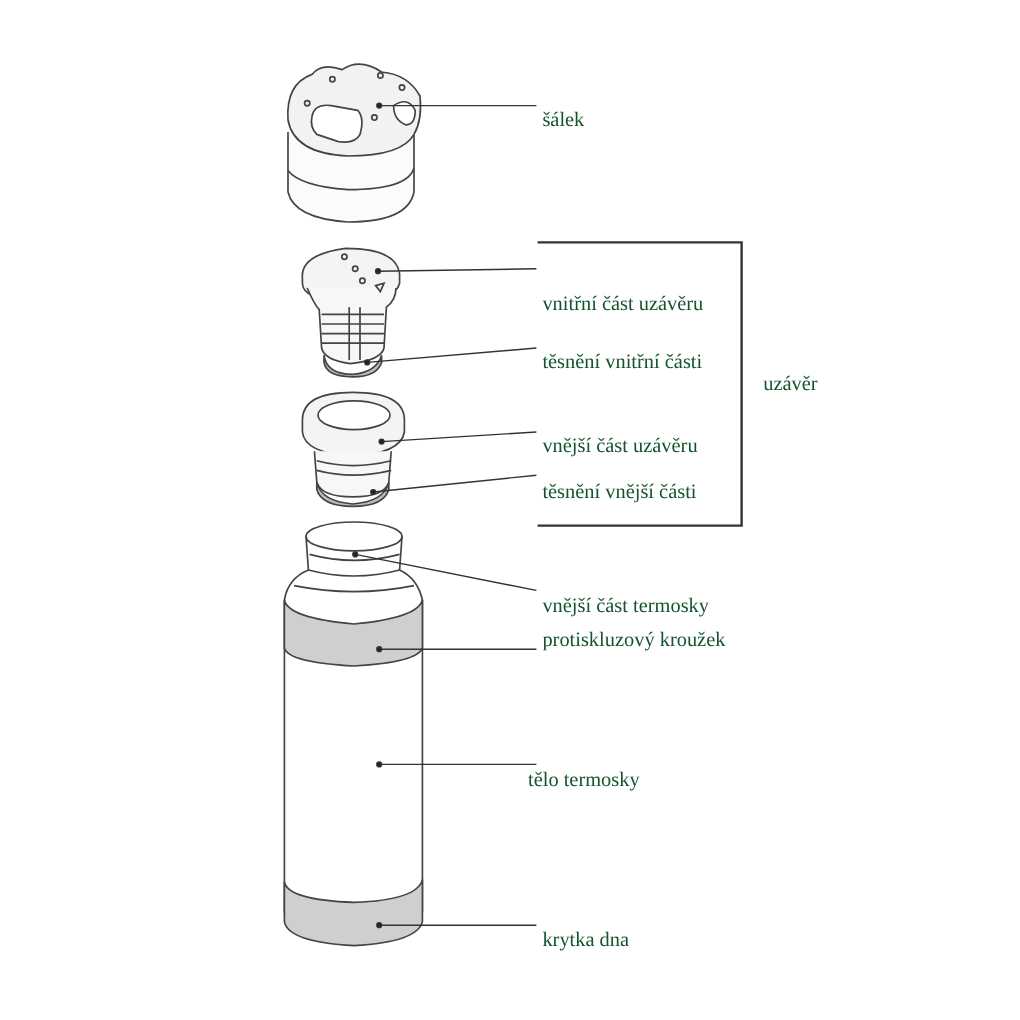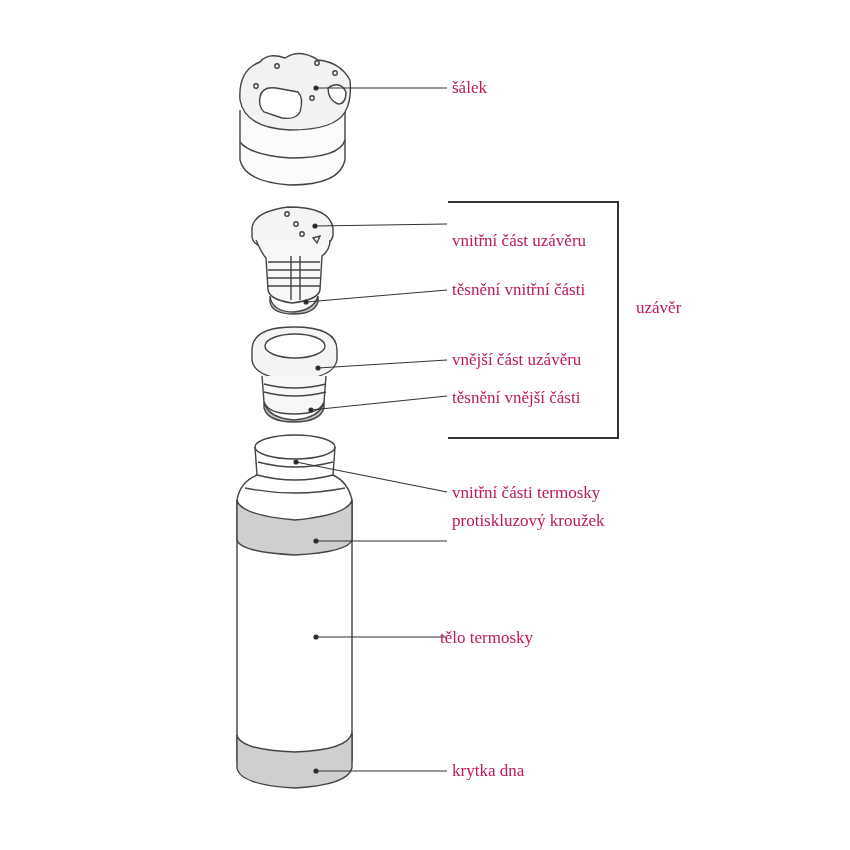--- a/index.html
+++ b/index.html
@@ -1,18 +1,18 @@
 <!DOCTYPE html>
 <html><head>
 <meta charset="utf-8">
 <style>
   html, body { margin:0; padding:0; background:#ffffff; }
   body { width:850px; height:850px; position:relative; overflow:hidden; font-family:"DejaVu Serif", "Liberation Serif", serif; }
   svg.art { position:absolute; left:0; top:0; width:850px; height:850px; }
-  .label { position:absolute; font-family:"Liberation Serif", "DejaVu Serif", serif; font-size:17px; color:#be185d; white-space:nowrap; line-height:1; }
+  .label { position:absolute; font-family:"Liberation Serif", "DejaVu Serif", serif; font-size:17px; color:#14532d; white-space:nowrap; line-height:1;margin-top:12px; }
 </style>
 </head>
 <body>
 
 <svg class="art" viewBox="0 0 850 850" xmlns="http://www.w3.org/2000/svg">
   <g fill="none" stroke="#444" stroke-width="1.4">
 
     <g>
       <path d="M240 110 L240 160 Q245 182 290 185 Q340 185 345 160 L345 112" fill="#fbfbfb"></path>
       <path d="M240 142 Q250 155 290 158 Q340 158 345 140"></path>
@@ -77,17 +77,17 @@
   </g>
 
   <path d="M448 202 L618 202 L618 438 L448 438" fill="none" stroke="#333" stroke-width="2"></path>
 </svg>
 
 <div class="label" style="left:452px; top:79px;">šálek</div>
 <div class="label" style="left:452px; top:232px;">vnitřní část uzávěru</div>
 <div class="label" style="left:452px; top:281px;text-align:right;">těsnění vnitřní části</div>
 <div class="label" style="left:452px; top:351px;">vnější část uzávěru</div>
 <div class="label" style="left:452px; top:389px;">těsnění vnější části</div>
-<div class="label" style="left:452px; top:484px;">vnitřní části termosky</div>
+<div class="label" style="left:452px; top:484px;">vnější část termosky</div>
 <div class="label" style="left:452px; top:512px;">protiskluzový kroužek</div>
 <div class="label" style="left:440px; top:629px;">tělo termosky</div>
 <div class="label" style="left:452px; top:762px;">krytka dna</div>
 <div class="label" style="left:636px; top:299px;text-align:center;">uzávěr</div>
 
 </body></html>

